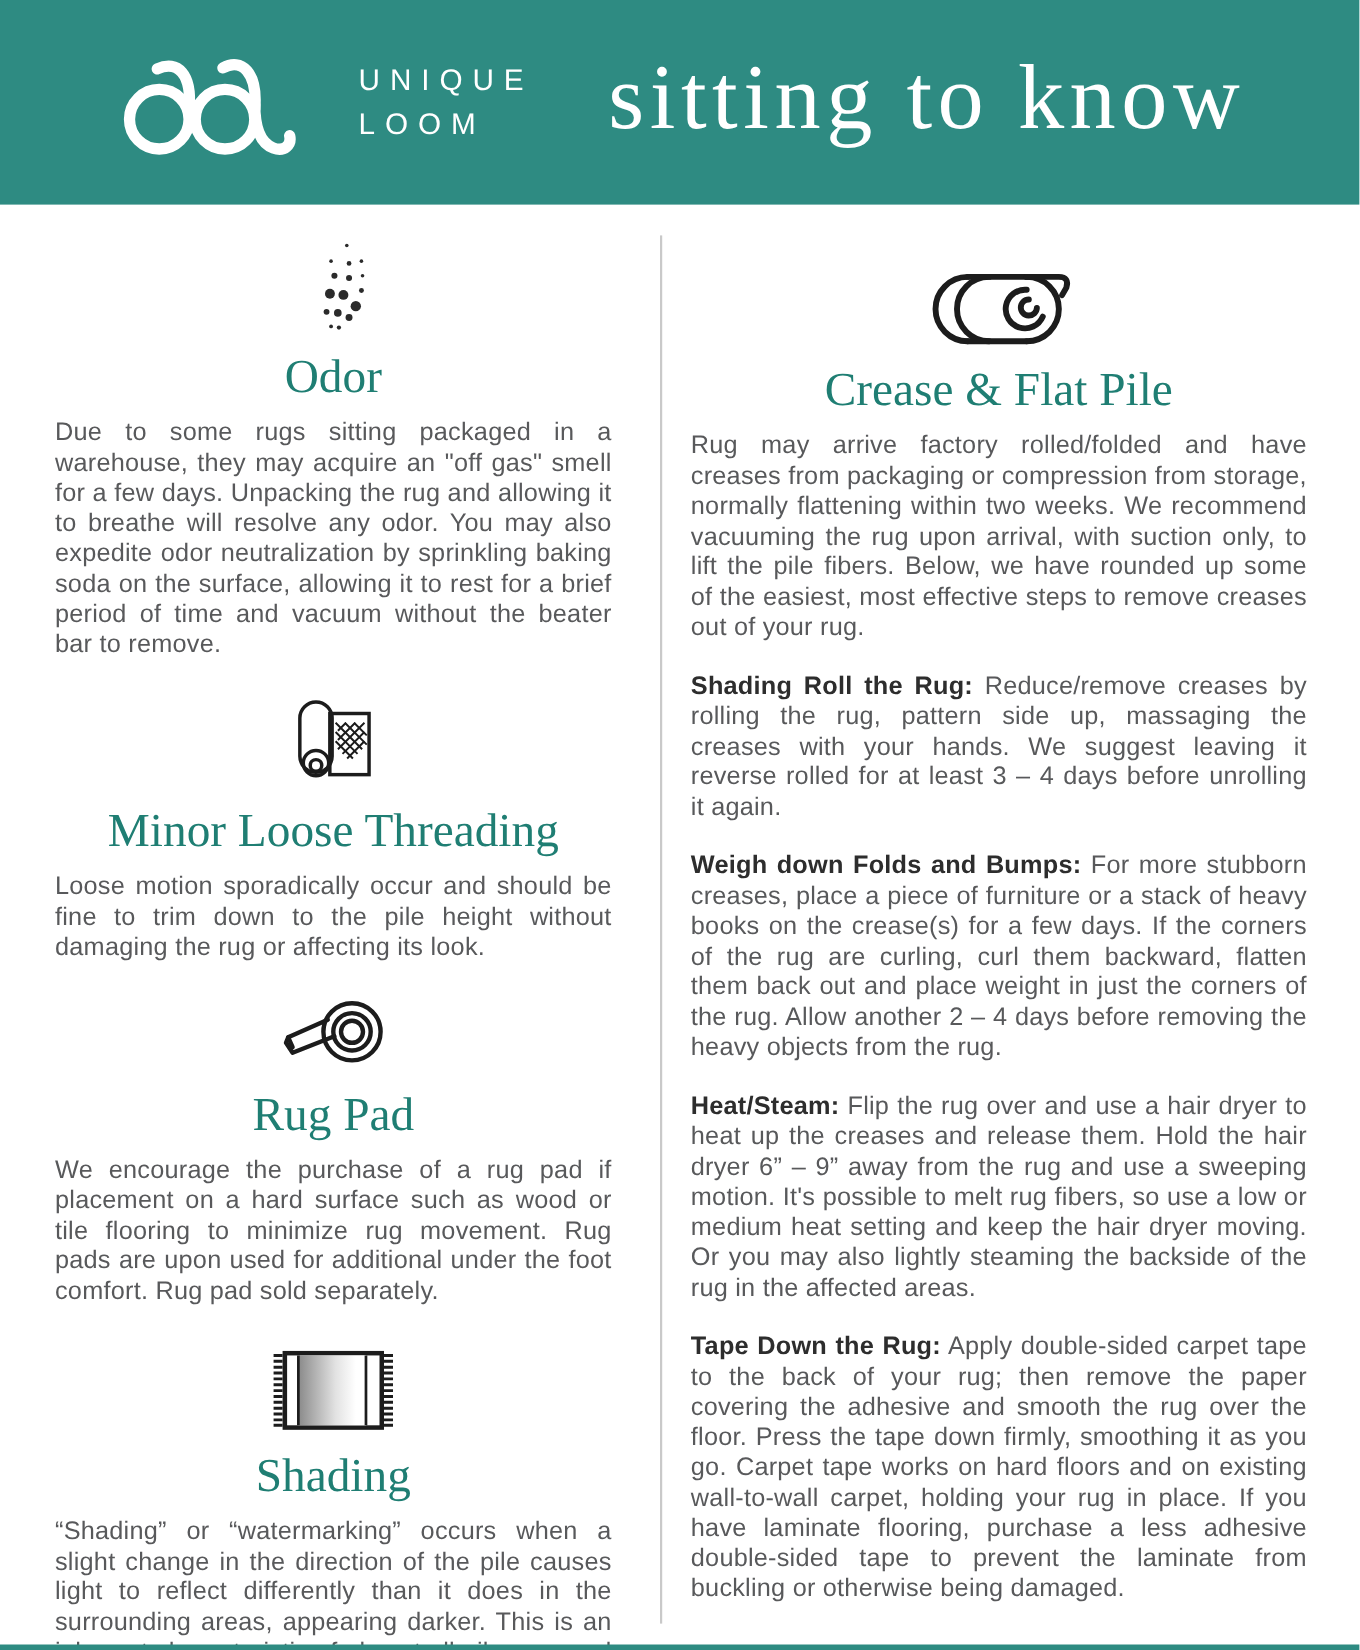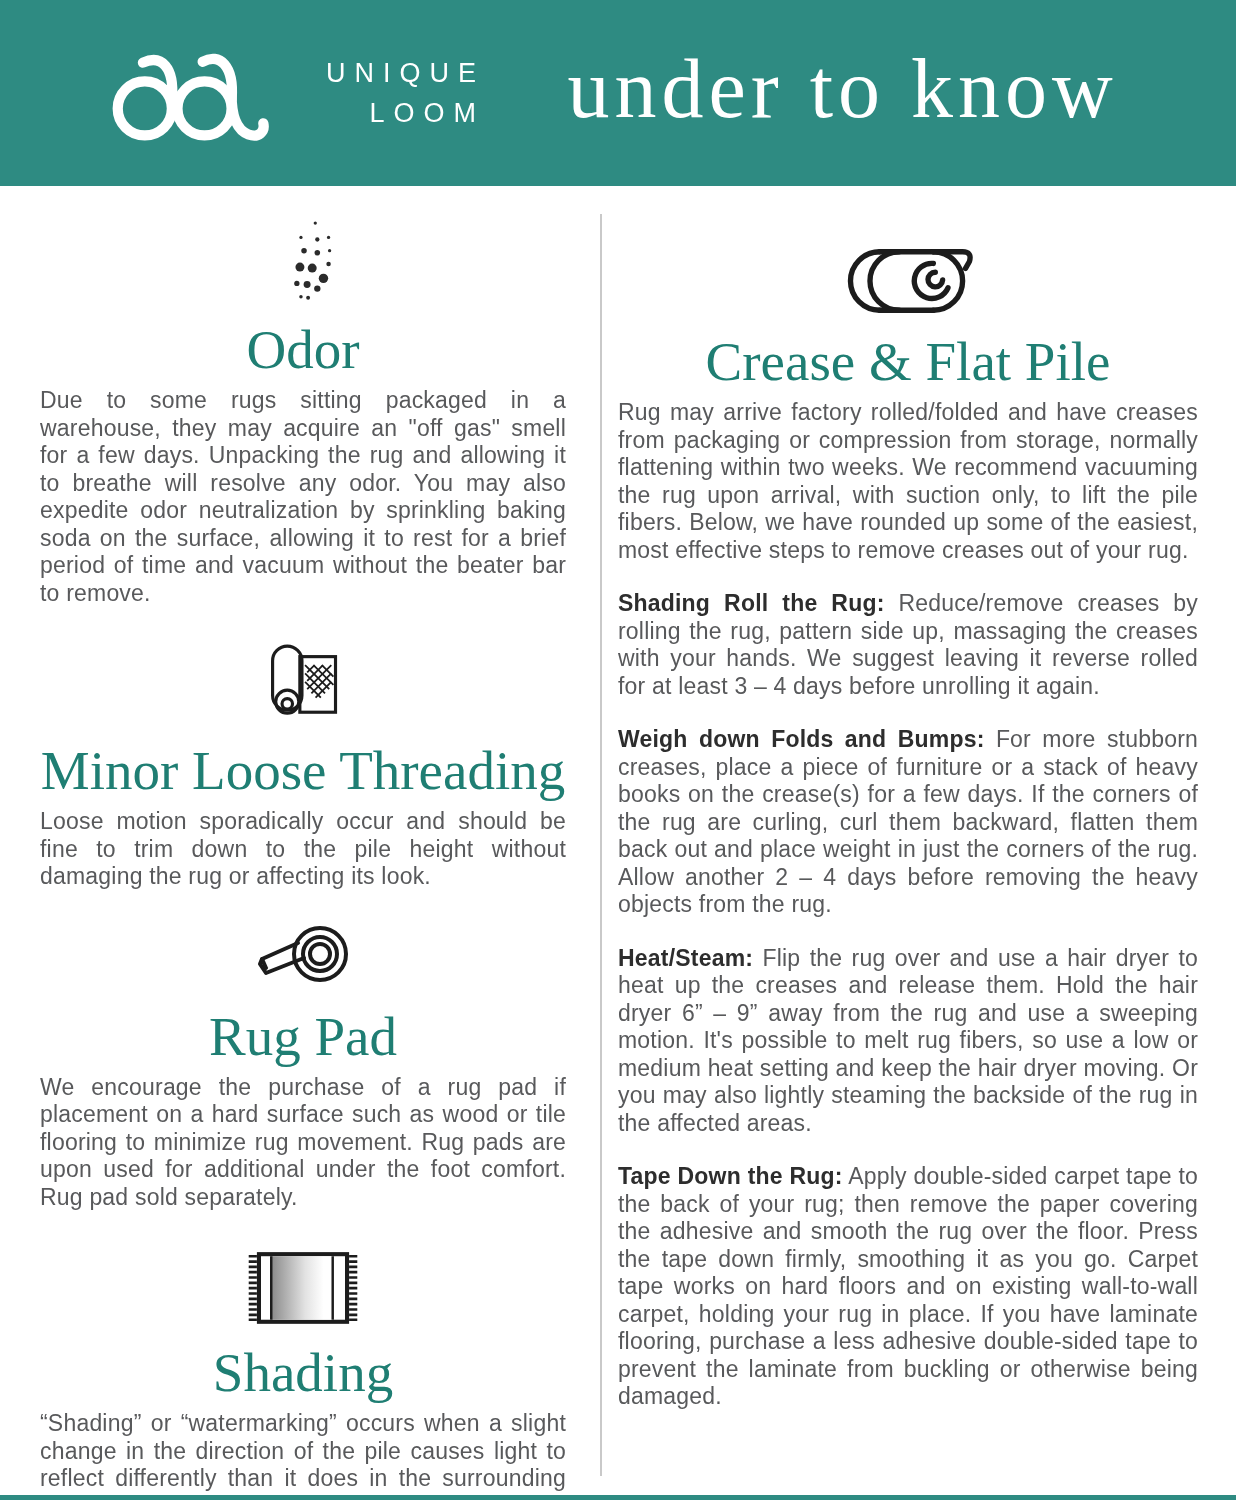--- a/index.html
+++ b/index.html
@@ -18,21 +18,21 @@
     align-items: center;
     padding: 0 36px 0 100px;
   }
   .brand { display: flex; align-items: center; gap: 30px; flex: 0 0 auto; }
   .brand-logo { width: 196px; height: 112px; }
   .brand-text {
     color: #ffffff;
     font-size: 27px;
     letter-spacing: 9px;
     line-height: 1.5;
-    text-align: right;
+    text-align: left;
     font-weight: 400;
   }
   .brand-text span { display: block; }
   .masthead-title {
     flex: 1;
     text-align: center;
     color: #ffffff;
     font-family: "Liberation Serif", serif;
     font-weight: 400;
     font-size: 84px;
@@ -43,31 +43,31 @@
   .content { display: flex; align-items: stretch; padding-top: 20px; height: 1290px; }
   .col { padding-top: 0; }
   .col.left  { width: 600px; padding-left: 38px; padding-right: 32px; }
   .divider { width: 2px; background: #c9c9c9; margin-top: 8px; }
   .col.right { flex: 1; padding-left: 14px; padding-right: 36px; }
   .icon-wrap { display: flex; justify-content: center; }
   .sec-heading {
     font-family: "Liberation Serif", serif;
     font-weight: 400;
     color: #1F7E73;
-    font-size: 55px;
+    font-size: 43px;
     text-align: center;
     margin: 10px 0 6px 0;
   }
   .body-text {
     color: #58595B;
     font-size: 23px;
     line-height: 27.5px;
     text-align: justify;
     letter-spacing: 0.2px;
-    margin: 2px;
+    margin: 12px;
   }
   .step { margin-top: 26px; }
   .step-label { color: #2d2d2d; font-weight: bold; }
   .mt-odor   { margin-top: 12px; }
   .mt-thread { margin-top: 36px; }
   .mt-pad    { margin-top: 30px; }
   .mt-shade  { margin-top: 36px; }
   .mt-crease { margin-top: 36px; }
   .icon-stroke { stroke: #1c1c1c; fill: none; }
   .bottom-bar {
@@ -89,21 +89,21 @@
           <circle cx="112" cy="74" r="29"></circle>
           <path d="M141 64 C144 28 128 14 110 24"></path>
           <path d="M141 60 C141 82 146 97 159 102 C170 106 177 99 175 90"></path>
         </g>
       </svg>
       <div class="brand-text">
         <span>UNIQUE</span>
         <span>LOOM</span>
       </div>
     </div>
-    <h1 class="masthead-title">under to know</h1>
+    <h1 class="masthead-title">sitting to know</h1>
   </header>
 
   <main class="content">
 
     <section class="col left">
 
       <div class="sec">
         <div class="icon-wrap mt-odor">
           <svg width="66" height="90" viewBox="0 0 64 88" aria-hidden="true">
             <g fill="#2b2b2b">

